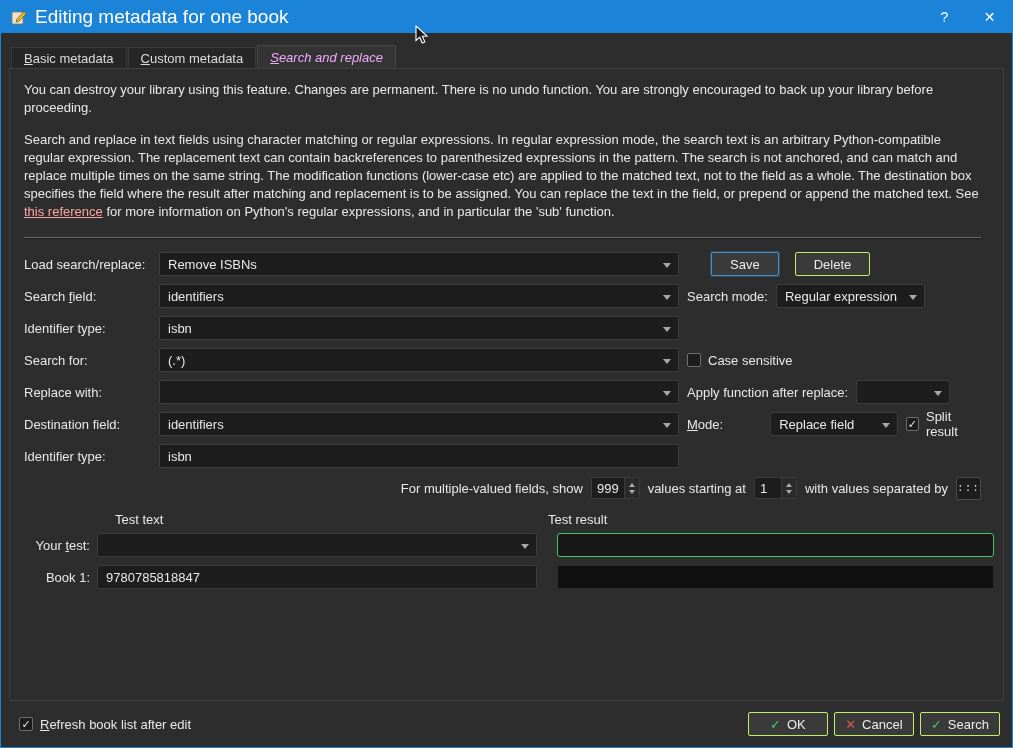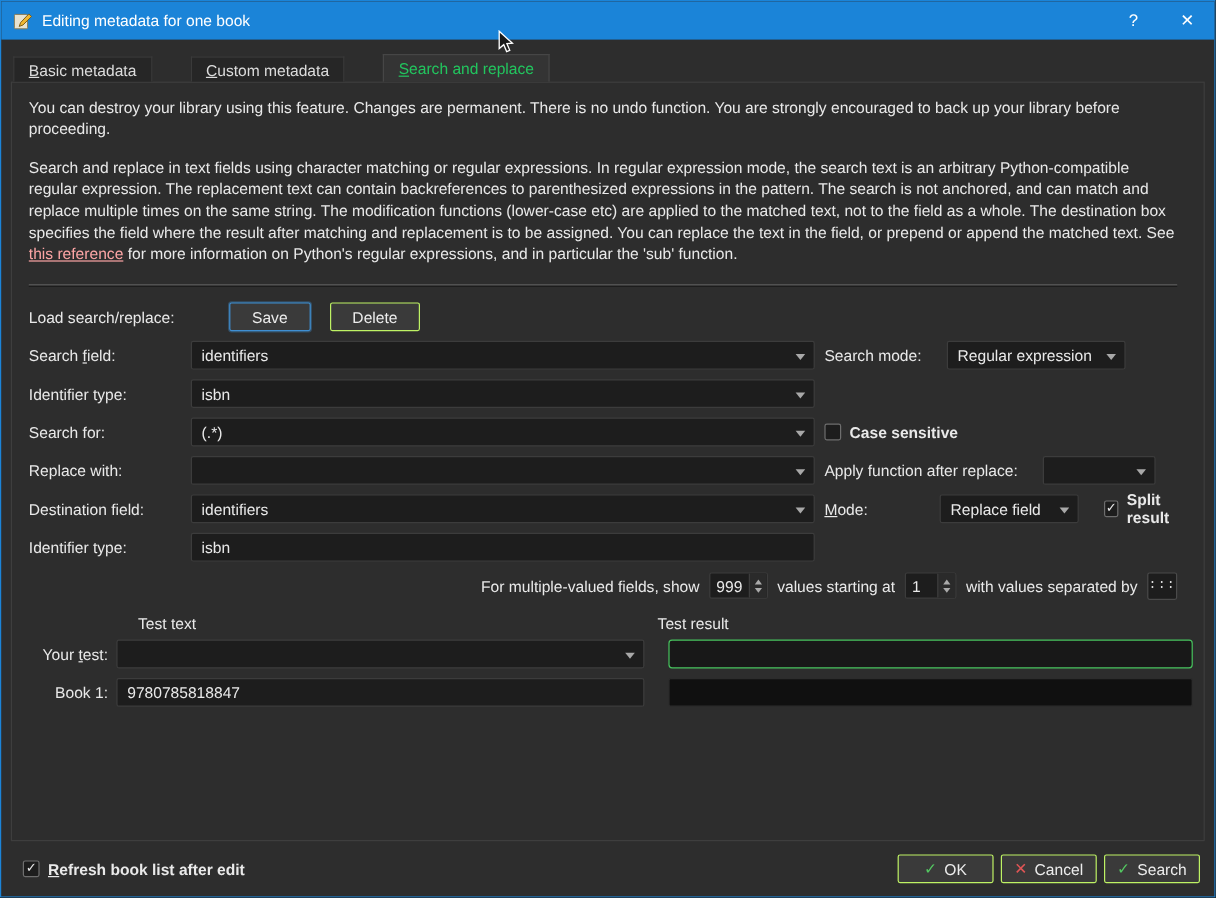--- a/index.html
+++ b/index.html
@@ -3,58 +3,58 @@
 <meta charset="utf-8">
 <style>
   * { box-sizing: border-box; margin: 0; padding: 0; }
   html, body { width: 1013px; height: 748px; background: #1e1e1e; }
   body { font-family: "Liberation Sans", "DejaVu Sans", sans-serif; font-size: 13px; color: #e9e9e9; }
 
   .window { position: relative; width: 1013px; height: 748px; background: #2d2d2d; border: 1px solid #1b84d8; overflow: hidden; }
 
   
   .titlebar { height: 32px; background: #1b84d8; display: flex; align-items: center; padding-left: 10px; color: #fff; }
-  .titlebar .title { margin-left: 8px; font-size: 13px; }
+  .titlebar .title { margin-left: 8px; font-size: 19px; }
   .tb-spacer { flex: 1; }
   .tb-btn { width: 45px; height: 32px; display: flex; align-items: center; justify-content: center; font-size: 14px; cursor: default; }
   .app-icon { display: flex; align-items: center; }
 
   
   .cursor { position: absolute; left: 414px; top: 24px; z-index: 50; }
 
   
   .tabarea { position: absolute; top: 44px; left: 8px; right: 8px; bottom: 46px; }
-  .tabbar { display: flex; align-items: flex-end; height: 23px; padding-left: 2px; position: relative; z-index: 2; gap: 31px; }
+  .tabbar { display: flex; align-items: flex-end; height: 23px; padding-left: 2px; position: relative; z-index: 2; }
   .tab { height: 21px; padding: 0 12px; display: flex; align-items: center; background: #262626; border: 1px solid #3a3a3a; border-bottom: none; margin-right: 1px; color: #dcdcdc; cursor: default; }
-  .tab.active { height: 23px; background: #343434; border-color: #464646; color: #22c55e; }
+  .tab.active { height: 23px; background: #343434; border-color: #464646; font-style: italic; color: #f0abfc; }
   .panel { position: absolute; top: 23px; left: 0; right: 0; bottom: 0; background: #2d2d2d; border: 1px solid #3e3e3e; padding: 12px 20px 0 14px; }
 
   
   .warning { line-height: 18px; margin-bottom: 14px; }
   .warning b { font-weight: normal; }
   .desc { line-height: 18px; }
   .link { color: #fca5a5; text-decoration: underline; cursor: pointer; }
   .sep { height: 2px; border-top: 1px solid #6b6b6b; border-bottom: 1px solid #191919; margin: 16px 2px 13px 0; }
 
   
   .frow { display: flex; align-items: center; height: 24px; margin-bottom: 8px; }
   .flabel { width: 135px; flex-shrink: 0; }
   .u { text-decoration: underline; }
-  .rgroup { display: flex; align-items: center; margin-left: 8px; gap: 21px; flex: 1; }
+  .rgroup { display: flex; align-items: center; margin-left: 8px; gap: 8px; flex: 1; }
 
   .combo, .tfield { height: 24px; background: #1d1d1d; border: 1px solid #3c3c3c; border-radius: 2px; display: flex; align-items: center; padding: 0 22px 0 8px; position: relative; color: #e9e9e9; }
   .tfield { padding-right: 8px; }
   .combo .arrow { position: absolute; right: 7px; top: 10px; width: 0; height: 0; border-left: 4px solid transparent; border-right: 4px solid transparent; border-top: 5px solid #a8a8a8; }
   .w-main { width: 520px; flex-shrink: 0; }
 
   .btn { height: 24px; background: #3a3a3a; border: 1px solid #bef264; border-radius: 2px; display: flex; align-items: center; justify-content: center; padding: 0 18px; color: #ececec; cursor: default; }
   .save-btn { border-color: #3f8fd2; margin-left: 24px; box-shadow: 0 0 0 1px rgba(63,143,210,.35); }
   .rgroup.buttons { gap: 16px; }
 
-  .checkwrap { display: flex; align-items: center; gap: 7px; cursor: default; font-weight: bold; }
+  .checkwrap { display: flex; align-items: center; gap: 7px; cursor: default; }
   .cb { width: 14px; height: 14px; background: #1d1d1d; border: 1px solid #6e6e6e; border-radius: 2px; display: flex; align-items: center; justify-content: center; font-size: 11px; line-height: 1; color: #e8e8e8; }
 
   .spin { height: 22px; background: #1d1d1d; border: 1px solid #3c3c3c; border-radius: 2px; display: flex; align-items: stretch; }
   .spin-val { display: flex; align-items: center; padding: 0 5px; min-width: 26px; }
   .spin-arrows { width: 15px; border-left: 1px solid #3c3c3c; display: flex; flex-direction: column; align-items: center; justify-content: center; gap: 3px; background: #2a2a2a; }
   .spin-arrows .up { width: 0; height: 0; border-left: 3px solid transparent; border-right: 3px solid transparent; border-bottom: 4px solid #aaa; }
   .spin-arrows .down { width: 0; height: 0; border-left: 3px solid transparent; border-right: 3px solid transparent; border-top: 4px solid #aaa; }
 
   .sepbtn { width: 25px; height: 23px; background: #1d1d1d; border: 1px solid #4a4a4a; border-radius: 2px; display: flex; align-items: center; justify-content: center; font-family: "Liberation Mono", "DejaVu Sans Mono", monospace; font-size: 11px; letter-spacing: 1px; color: #ddd; cursor: default; }
 
@@ -120,20 +120,24 @@
     <div class="panel">
 
       <p class="warning"><b>You can destroy your library using this feature.</b><span> Changes are permanent. There is no undo function. You are strongly encouraged to back up your library before proceeding.</span></p>
 
       <p class="desc"><span>Search and replace in text fields using character matching or regular expressions. In regular expression mode, the search text is an arbitrary Python-compatible regular expression. The replacement text can contain backreferences to parenthesized expressions in the pattern. The search is not anchored, and can match and replace multiple times on the same string. The modification functions (lower-case etc) are applied to the matched text, not to the field as a whole. The destination box specifies the field where the result after matching and replacement is to be assigned. You can replace the text in the field, or prepend or append the matched text. See </span><a class="link">this reference</a><span> for more information on Python's regular expressions, and in particular the 'sub' function.</span></p>
 
       <div class="sep"></div>
 
       <div class="frow">
         <span class="flabel">Load search/replace:</span>
+        <div class="combo w-main">
+          <span>Remove ISBNs</span>
+          <span class="arrow"></span>
+        </div>
         <div class="rgroup buttons">
           <div class="btn save-btn">Save</div>
           <div class="btn">Delete</div>
         </div>
       </div>
 
       <div class="frow">
         <span class="flabel"><span>Search </span><span class="u">f</span><span>ield:</span></span>
         <div class="combo w-main">
           <span>identifiers</span>

